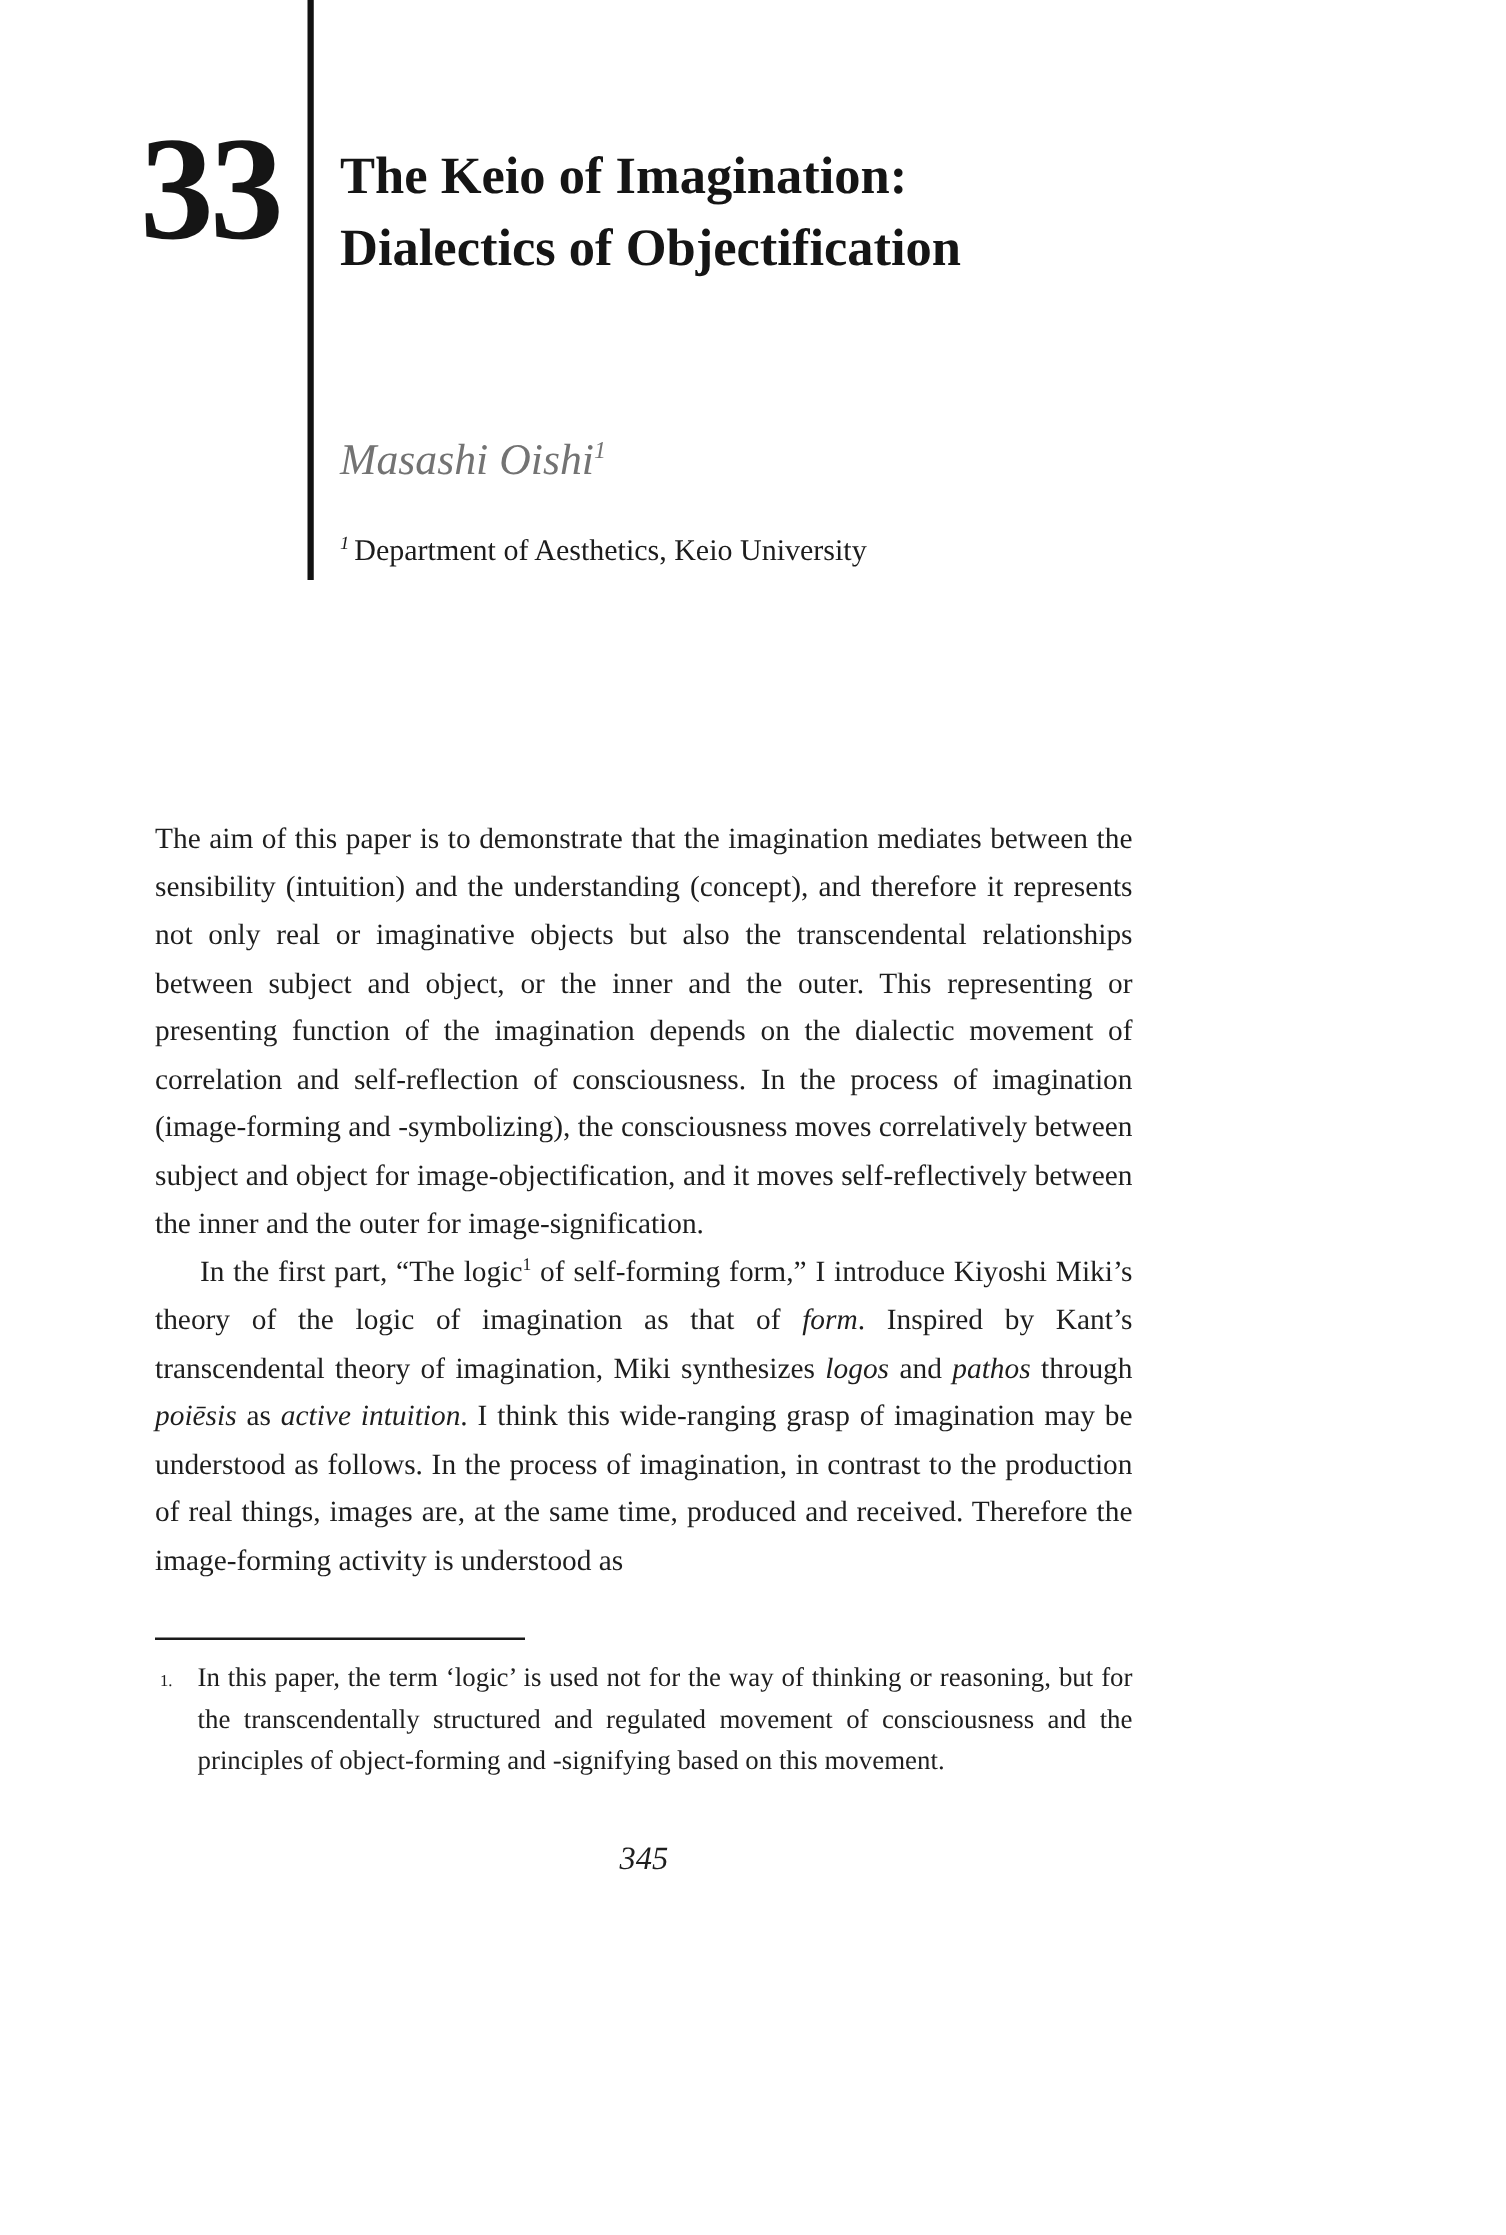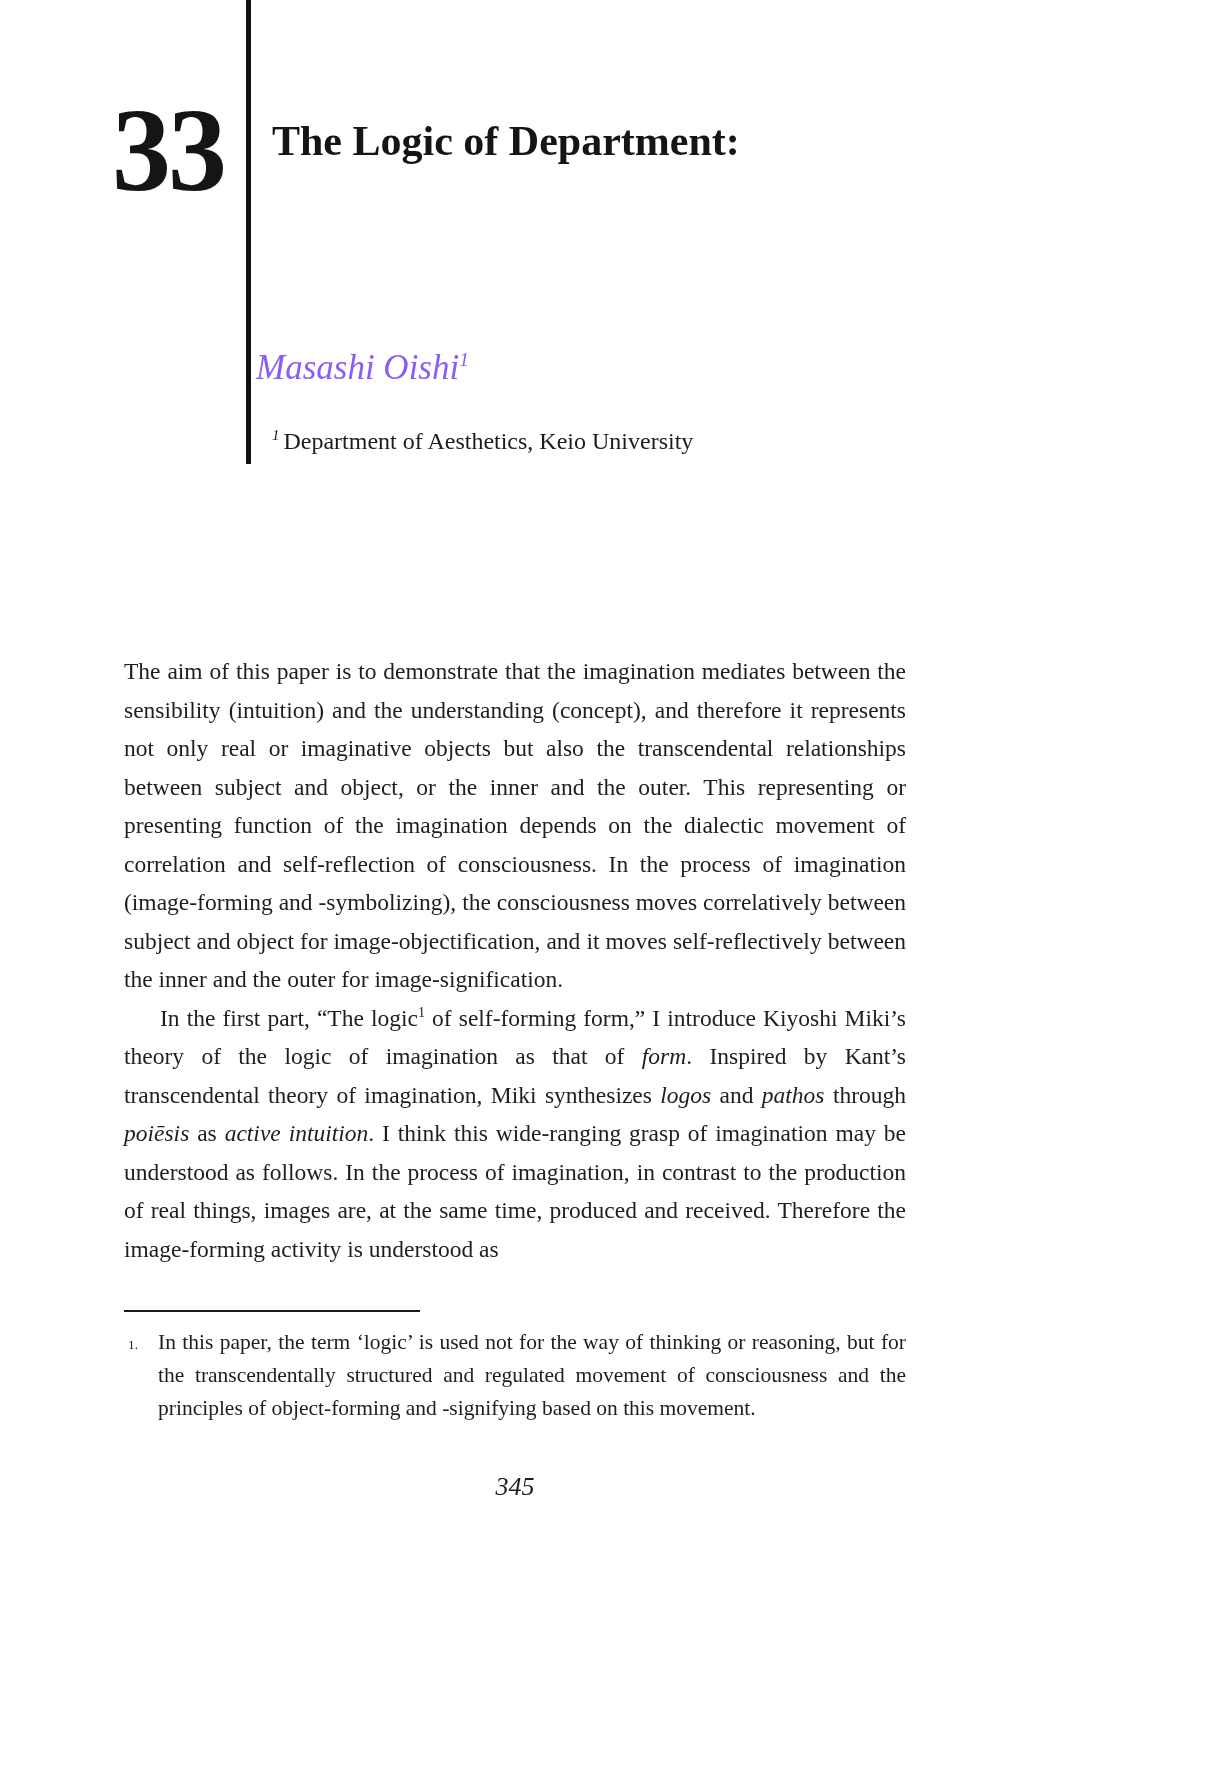--- a/index.html
+++ b/index.html
@@ -41,25 +41,25 @@
     top: 112px;
     width: 600px;
     font-size: 42px;
     font-weight: 700;
     line-height: 58px;
     color: #151515;
   }
 
   .author {
     position: absolute;
-    left: 256px;
+    left: 272px;
     top: 348px;
     font-size: 35px;
     font-style: italic;
-    color: #8b5cf6;
+    color: #737373;
   }
   .author sup {
     font-size: 0.55em;
     vertical-align: super;
     line-height: 0;
   }
 
   .affiliation {
     position: absolute;
     left: 272px;
@@ -136,21 +136,22 @@
 </head>
 <body>
 
 <div class="page">
 
   <div class="vrule"></div>
 
   <div class="chapter-number">33</div>
 
   <div class="title">
-    <div>The Logic of Department:</div>
+    <div>The Keio of Imagination:</div>
+    <div>Dialectics of Objectification</div>
   </div>
 
   <div class="author"><span>Masashi Oishi</span><sup>1</sup></div>
 
   <div class="affiliation"><span class="aff-marker">1</span><span>Department of Aesthetics, Keio University</span></div>
 
   <div class="body-text">
     <p><span>The aim of this paper is to demonstrate that the imagination mediates between the sensibility (intuition) and the understanding (concept), and therefore it represents not only real or imaginative objects but also the transcendental relationships between subject and object, or the inner and the outer. This representing or presenting function of the imagination depends on the dialectic movement of correlation and self-reflection of consciousness. In the process of imagination (image-forming and -symbolizing), the consciousness moves correlatively between subject and object for image-objectification, and it moves self-reflectively between the inner and the outer for image-signification.</span></p>
     <p class="indented"><span>In the first part, “The logic</span><sup>1</sup><span> of self-forming form,” I introduce Kiyoshi Miki’s theory of the logic of imagination as that of </span><em>form</em><span>. Inspired by Kant’s transcendental theory of imagination, Miki synthesizes </span><em>logos</em><span> and </span><em>pathos</em><span> through </span><em>poiēsis</em><span> as </span><em>active intuition</em><span>. I think this wide-ranging grasp of imagination may be understood as follows. In the process of imagination, in contrast to the production of real things, images are, at the same time, produced and received. Therefore the image-forming activity is understood as</span></p>
   </div>

